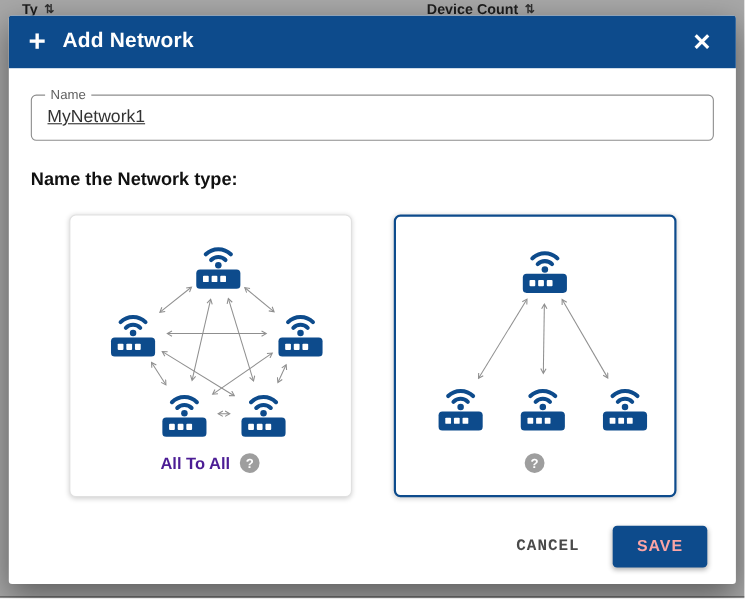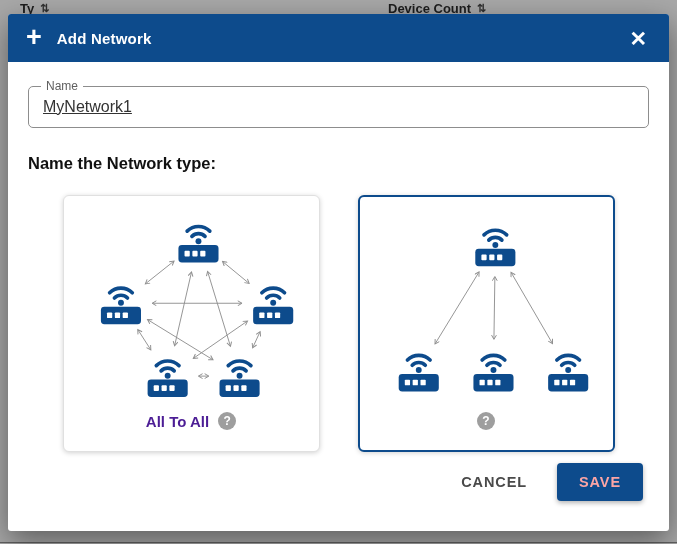--- a/index.html
+++ b/index.html
@@ -19,26 +19,26 @@
 
   .overlay { position:absolute; inset:0; background:rgba(33,33,33,0.38); }
 
   
   .modal { position:absolute; left:8px; top:14px; width:661px; height:517px;
     background:#fff; border-radius:3px; box-shadow:0 10px 30px rgba(0,0,0,0.45);
     display:flex; flex-direction:column; overflow:hidden; }
   .modal-header { height:48px; flex:0 0 48px; background:var(--primary);
     display:flex; align-items:center; padding:0 18px; color:#fff; }
   .plus-icon { font-size:27px; font-weight:700; margin-right:15px; line-height:1; margin-top:-2px; }
-  .modal-title { font-size:15px; font-weight:700; letter-spacing:0.2px; }
+  .modal-title { font-size:19px; font-weight:700; letter-spacing:0.2px; }
   .close-btn { margin-left:auto; background:none; border:none; color:#fff;
     font-size:21px; font-weight:700; cursor:pointer; padding:2px 4px; line-height:1;
     font-family:inherit; }
 
-  .modal-body { flex:1; padding:18px 20px 28px; display:flex; flex-direction:column; }
+  .modal-body { flex:1; padding:18px 20px 13px; display:flex; flex-direction:column; }
 
   
   .text-field { position:relative; border:1px solid #8d8d8d; border-radius:5px;
     height:42px; margin-top:6px; background:#fff; }
   .field-label { position:absolute; top:-8px; left:12px; background:#fff;
     padding:0 5px; font-size:12px; color:#5f5f5f; }
   .field-input { width:100%; height:100%; border:none; outline:none; font-size:16px;
     color:#333; padding:0 14px; background:transparent; border-radius:5px;
     font-family:inherit;text-decoration:underline; }
 
@@ -52,21 +52,21 @@
   .diagram { width:228px; height:198px; color:var(--primary); display:block; }
   .card-label-row { display:flex; align-items:center; gap:9px; margin-top:6px; }
   .card-label { font-weight:700; font-size:15px; color:#4c1d95; }
   .help-badge { width:18px; height:18px; border-radius:50%; background:#9e9e9e;
     color:#fff; font-size:12px; font-weight:700; display:inline-flex;
     align-items:center; justify-content:center; cursor:pointer; }
 
   .actions { margin-top:auto; display:flex; justify-content:flex-end;
     align-items:center; gap:30px; padding:0 6px 2px 0; }
   .cancel-btn { background:none; border:none; font-size:14.5px; font-weight:700;
-    letter-spacing:0.9px; color:#4a4a4a; cursor:pointer; font-family:Liberation Sans, sans-serif; }
+    letter-spacing:0.9px; color:#4a4a4a; cursor:pointer; font-family:Liberation Mono, monospace; }
   .save-btn { background:var(--primary); color:#fca5a5; border:none; border-radius:4px;
     font-size:14.5px; font-weight:700; letter-spacing:0.9px; padding:11px 22px;
     cursor:pointer; font-family:inherit; box-shadow:0 2px 5px rgba(0,0,0,0.3); }
 </style>
 </head>
 <body>
 
 <div class="screen">
 
   <div class="page-behind">

